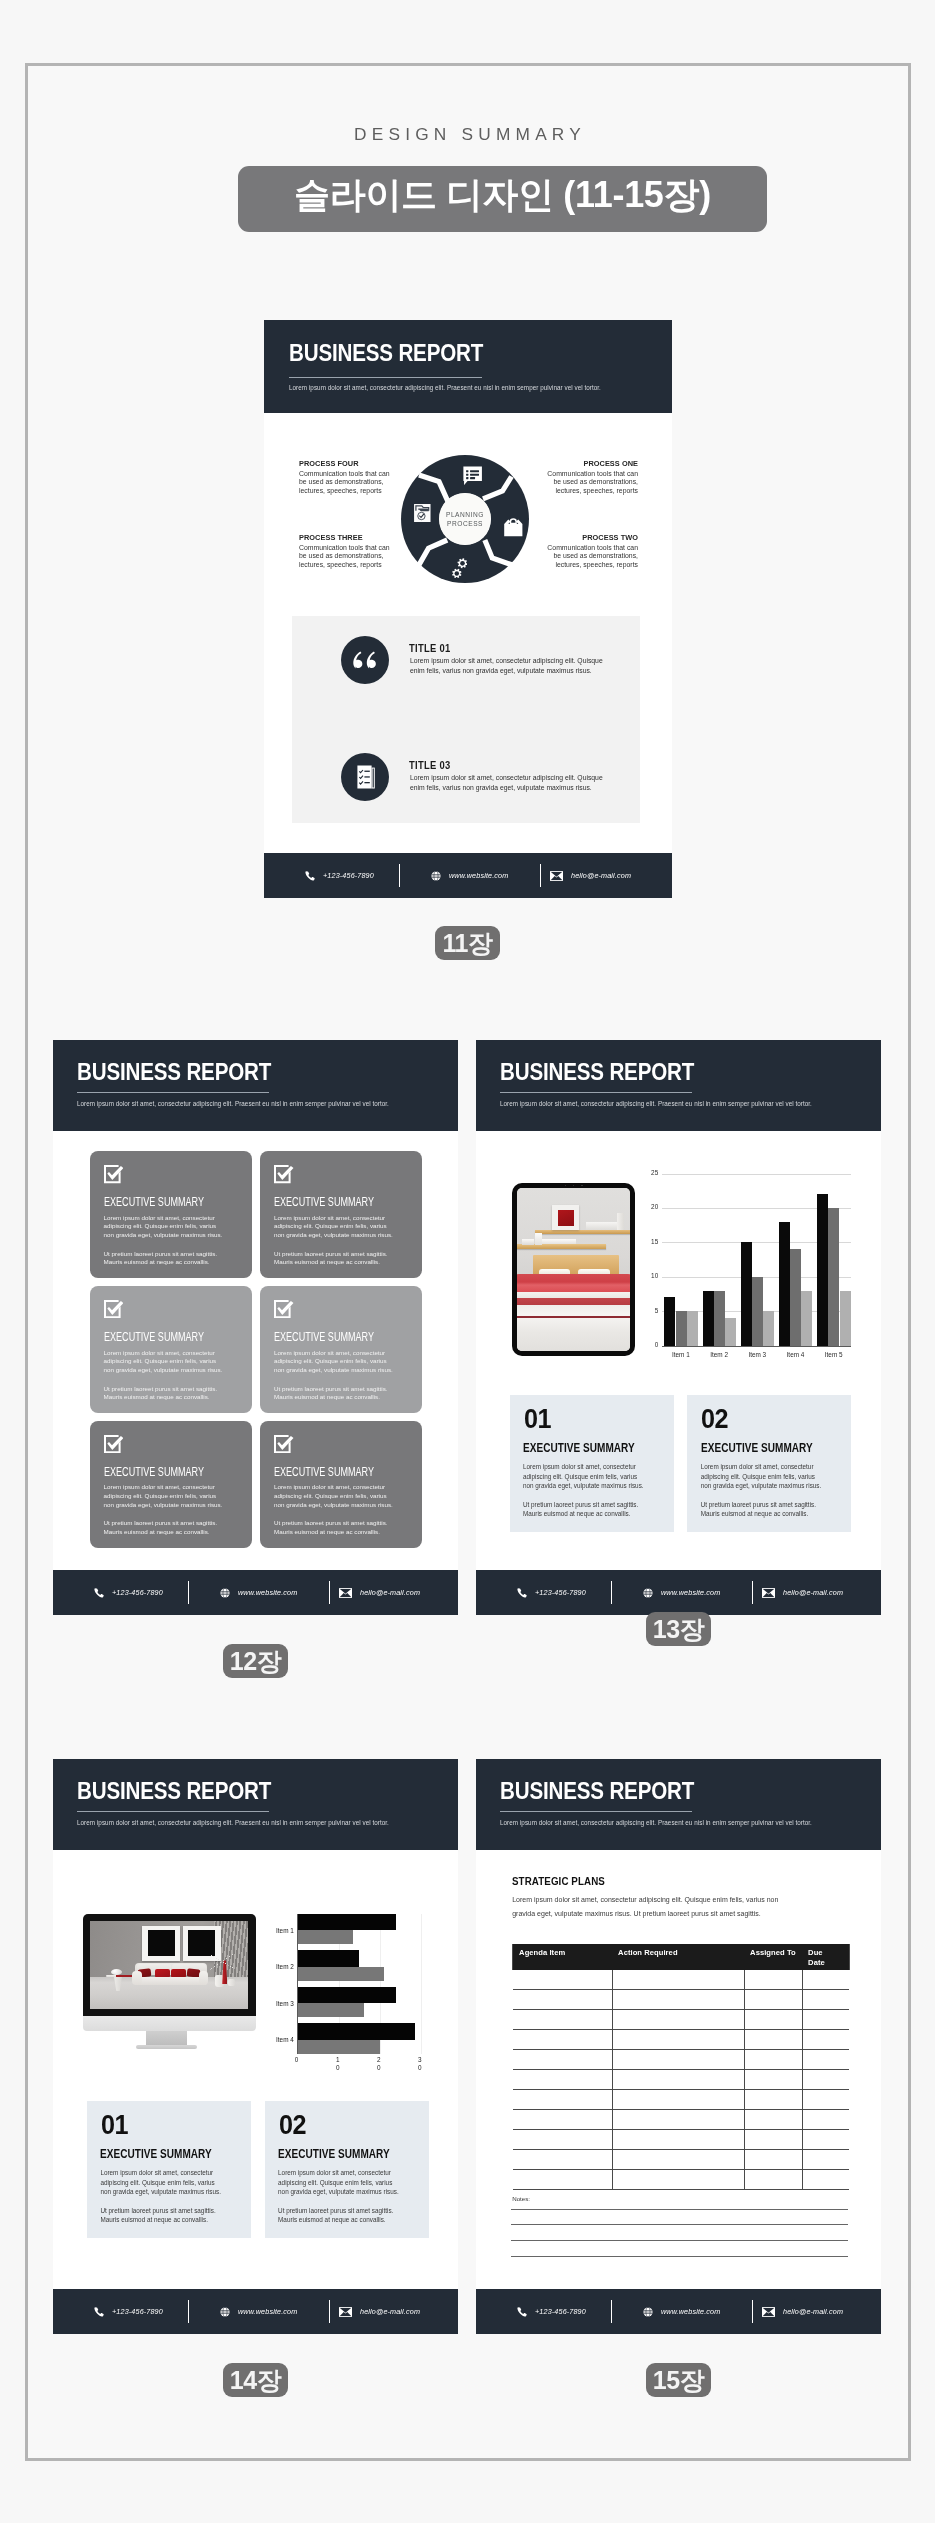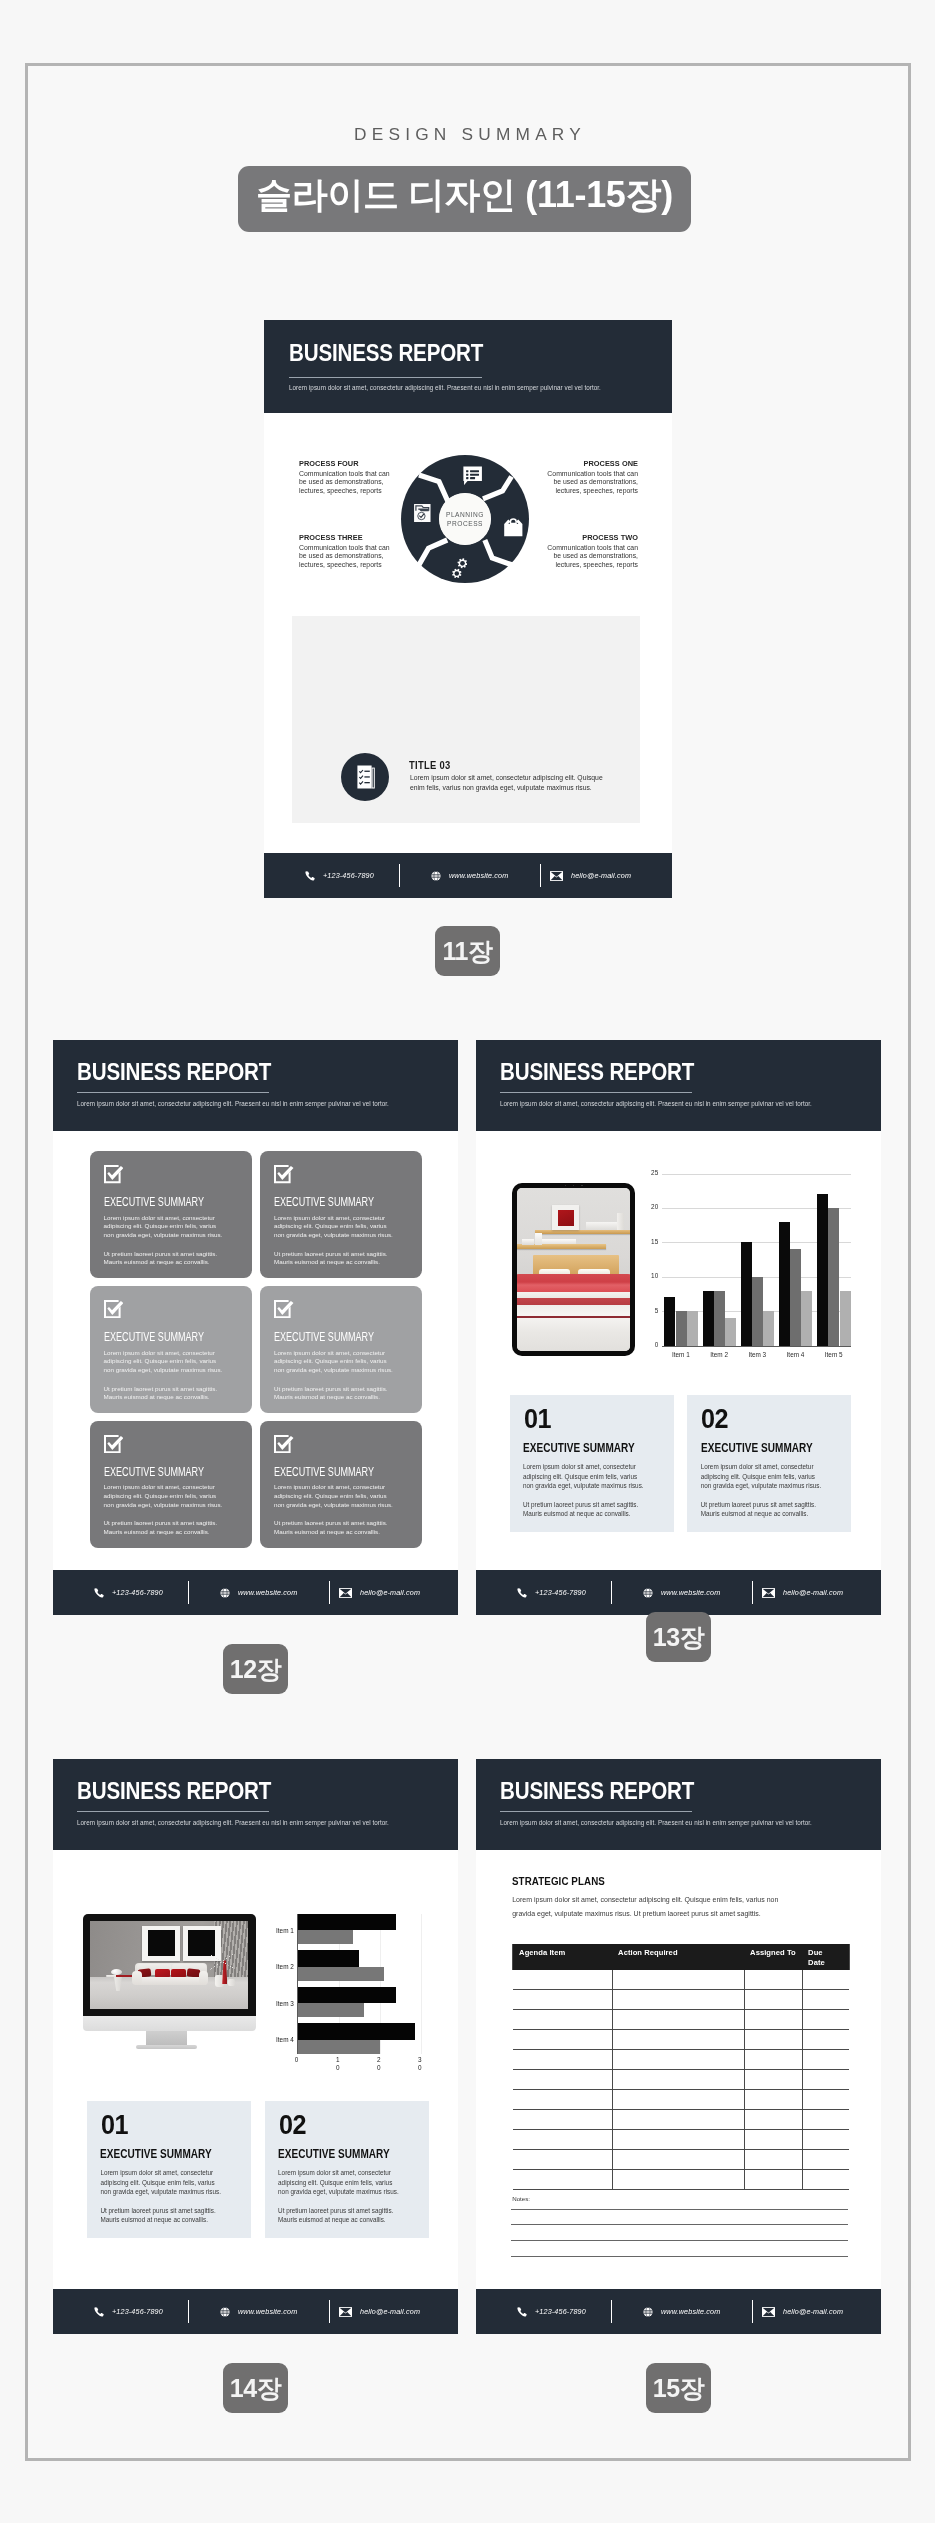--- a/index.html
+++ b/index.html
@@ -1,23 +1,23 @@
 <!DOCTYPE html>
 <html><head>
 <meta charset="utf-8">
 <title>DESIGN CHEATKEY</title>
 <style>
 * { box-sizing:border-box; margin:0; padding:0; }
 html,body { background:#f7f7f7; }
 body { width:935px; height:2523px; font-family:"Liberation Sans","DejaVu Sans",sans-serif; position:relative; overflow:hidden; }
 .page { position:absolute; left:25px; top:63px; width:886px; height:2398px; border:3px solid #b4b4b4; background:#f8f8f8; }
 .eyebrow { position:absolute; left:0; right:0; top:124px; text-align:center; font-size:17.3px; letter-spacing:5.2px; color:#5e5e5e; font-weight:300; text-indent:5.1px; }
-.titlebox { position:absolute; left:238px; top:166px; width:453px; height:66px; background:#78787a; border-radius:11px; display:flex; align-items:center; justify-content:center; }
+.titlebox { position:absolute; left:238px; top:166px; width:529px; height:66px; background:#78787a; border-radius:11px; display:flex; align-items:center; justify-content:center; }
 .titlebox span { font-size:36px; font-weight:700; color:#ffffff; letter-spacing:-0.3px; position:relative; top:-4px; }
-.badge { position:absolute; width:65px; height:50px; background:#706f6f; border-radius:9px; display:flex; align-items:center; justify-content:center; }
+.badge { position:absolute; width:65px; height:34px; background:#706f6f; border-radius:9px; display:flex; align-items:center; justify-content:center; }
 .badge span { color:#f4f4f4; font-size:25px; font-weight:600; letter-spacing:-0.5px; }
 
 
 .slide { position:absolute; background:#ffffff; overflow:hidden; }
 .s-head { position:absolute; left:0; top:0; right:0; background:#232c37; }
 .s-title { position:absolute; color:#fff; font-weight:700; letter-spacing:-0.2px; transform-origin:left top; }
 .s-rule { position:absolute; background:#9aa3ad; height:1px; }
 .s-sub { position:absolute; color:#d7dade; font-weight:400; }
 .s-foot { position:absolute; left:0; right:0; bottom:0; background:#232c37; display:flex; align-items:center;font-style:italic; }
 .foot-txt { color:#ffffff; letter-spacing:0.15px; }
@@ -255,20 +255,30 @@
         <rect x="0" y="0" width="17" height="19" fill="#fbfbfb"></rect>
         <path fill="none" stroke="#3c4550" stroke-width="1.25" d="M1.9 7.0 V2.0 H8.0 L9.4 3.6 H15.1 V7.0"></path>
         <path fill="#3c4550" d="M4.3 4.6 H15.1 V7.6 H6.9 L5.4 6.0 H4.3 Z"></path>
         <circle cx="7.6" cy="12.4" r="3.8" fill="none" stroke="#3c4550" stroke-width="0.95"></circle>
         <path fill="none" stroke="#2c333c" stroke-width="1.15" stroke-linecap="square" d="M5.8 12.5 L7.2 13.9 L9.8 10.6"></path>
       </svg>
     </div>
   </div>
 
   <div class="tiles">
+    <div class="tile" style="top:19.5px">
+      <div class="circ">
+        <svg width="24" height="18" viewBox="0 0 24 18">
+          <path fill="#fff" d="M2.6 17.4c-1.5-1.4-2.3-3-2.3-5.3C.3 7.4 3.2 3.2 7.4.6l1 1.5C4.4 4.5 3.6 7.4 3.3 9.2c.63-.33 1.46-.45 2.27-.37 2.13.2 3.8 1.94 3.8 4.1a4.14 4.14 0 0 1-4.15 4.14c-1.05 0-2.06-.48-2.62-1.67z"></path>
+          <path fill="#fff" d="M16.1 17.4c-1.5-1.4-2.3-3-2.3-5.3 0-4.7 2.9-8.9 7.1-11.5l1 1.5c-4 2.4-4.8 5.3-5.1 7.1.63-.33 1.46-.45 2.27-.37 2.13.2 3.8 1.94 3.8 4.1a4.14 4.14 0 0 1-4.15 4.14c-1.05 0-2.06-.48-2.62-1.67z"></path>
+        </svg>
+      </div>
+      <div class="tt">TITLE 01</div>
+      <div class="tb">Lorem ipsum dolor sit amet, consectetur adipiscing elit. Quisque enim felis, varius non gravida eget, vulputate maximus risus.</div>
+    </div>
     <div class="tile" style="top:136.9px">
       <div class="circ">
         <svg width="23" height="24" viewBox="0 0 23 24">
           <path fill="#fff" d="M4.4 0.5h14.2v23H4.4z"></path>
           <path fill="#fff" d="M18.6 2.6h3.2v20.9h-3.2z"></path>
           <path fill="#232c37" d="M19.6 3.6h1.2v18.9h-1.2z"></path>
           <g fill="none" stroke="#232c37" stroke-width="1.1">
             <path d="M6.3 6.3l1.3 1.4 2.4-2.7"></path>
               <path d="M6.3 12.0l1.3 1.4 2.4-2.7"></path>
               <path d="M6.3 17.7l1.3 1.4 2.4-2.7"></path>

